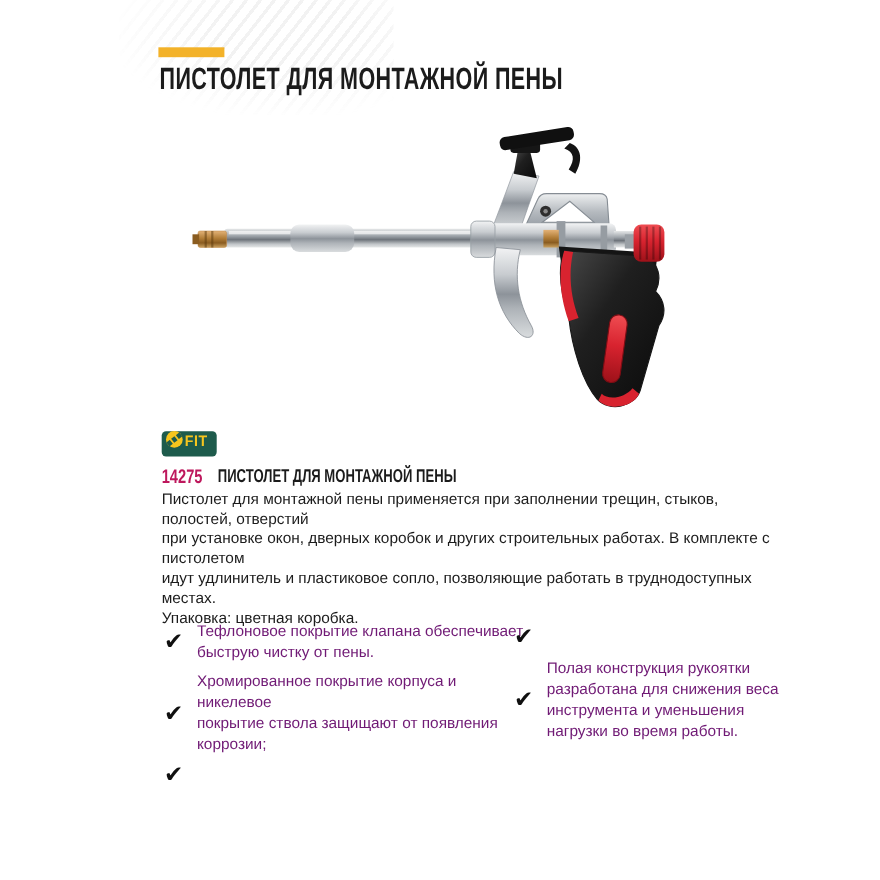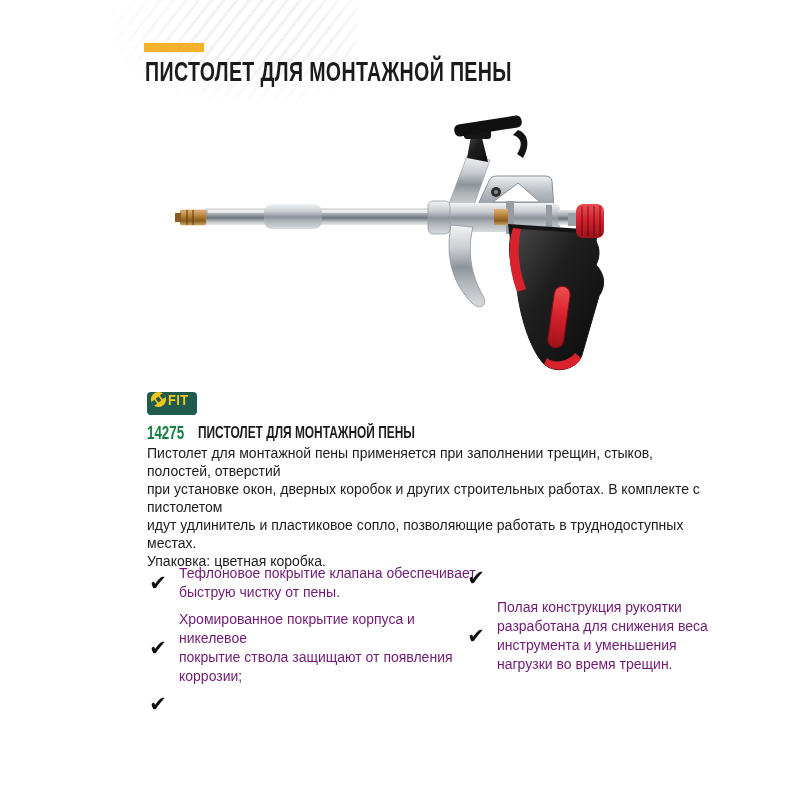--- a/index.html
+++ b/index.html
@@ -22,21 +22,21 @@
   .page-title .cond { transform:scaleX(0.70); }
 
   .gun-wrap { position:absolute; left:150px; top:112px; width:510px; height:270px; }
 
   .logo-badge { position:absolute; left:147px; top:392px; width:50px; height:23px;
     background:#1e5b4c; border-radius:4px; display:flex; align-items:center; padding:2px 4px 10px 3px; }
   .logo-badge svg { display:block; }
   .logo-text { color:#f6c51e; font-weight:700; font-size:14px; letter-spacing:0.5px;
     line-height:1; display:inline-block; transform:scaleX(0.92); transform-origin:0 50%; margin-left:1px; }
 
-  .sku { position:absolute; left:147px; top:423px; font-size:18px; font-weight:700; color:#15803d; }
+  .sku { position:absolute; left:147px; top:423px; font-size:18px; font-weight:700; color:#be185d; }
   .sku .cond { transform:scaleX(0.74); }
   .product-name { position:absolute; left:198px; top:423px; font-size:17px; font-weight:700; color:#1b1b1b; }
   .product-name .cond { transform:scaleX(0.70); }
 
   .descr { position:absolute; left:147px; top:444px; width:560px; font-size:14px; line-height:18px;
     font-weight:500; color:#1c1c1c; white-space:pre-line; }
 
   .features-left  { position:absolute; left:146px; top:564px; width:330px; display:flex; flex-direction:column; gap:8px; }
   .features-right { position:absolute; left:464px; top:568px; width:260px; display:flex; flex-direction:column; gap:9px; }
   .feat-item { display:flex; align-items:center; gap:9px; }
@@ -184,17 +184,17 @@
 
   <div class="features-right">
     <div class="feat-item">
       <span class="check">✔</span>
     </div>
     <div class="feat-item">
       <span class="check">✔</span>
       <span class="feat-text">Полая конструкция рукоятки
 разработана для снижения веса
 инструмента и уменьшения
-нагрузки во время трещин.</span>
+нагрузки во время работы.</span>
     </div>
   </div>
 
 </div>
 
 </body></html>

